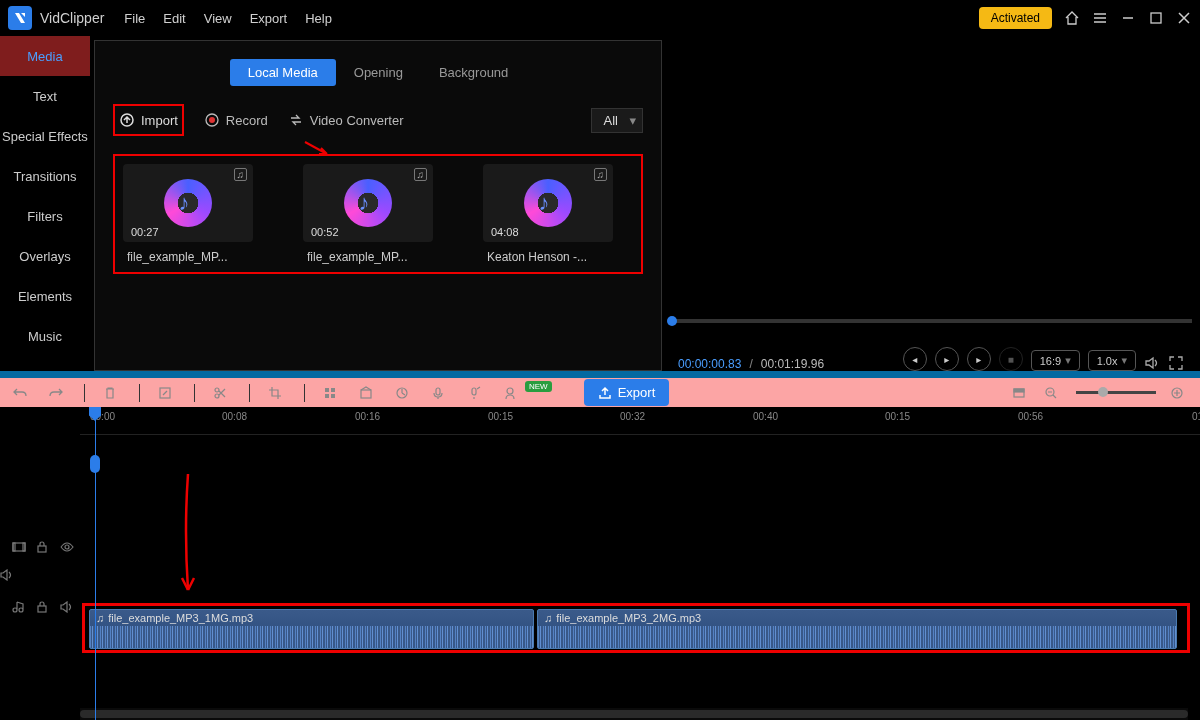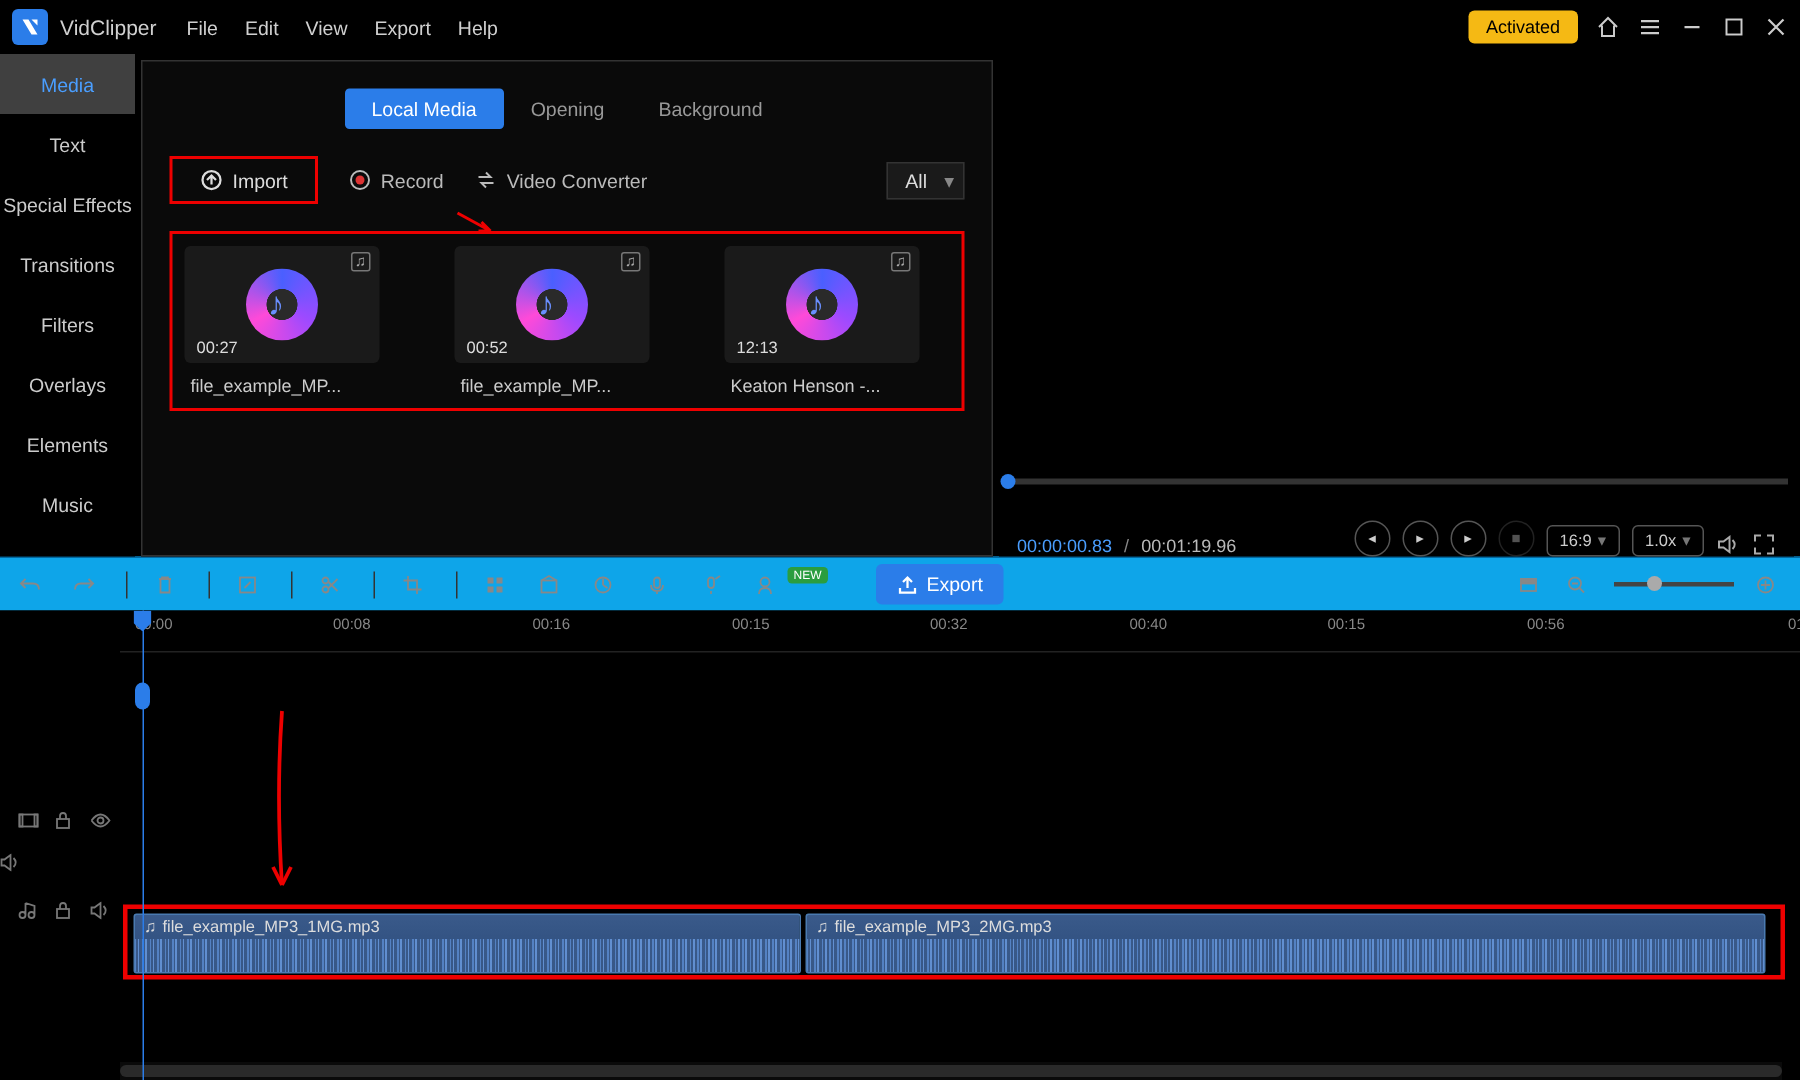--- a/index.html
+++ b/index.html
@@ -12,29 +12,29 @@
 .menus { display: flex; gap: 18px; }
 .menu-item { color: #d0d0d0; font-size: 13px; cursor: pointer; }
 .titlebar-right { margin-left: auto; display: flex; align-items: center; gap: 12px; }
 .activated { background: #f5b914; color: #000; padding: 4px 12px; border-radius: 4px; font-size: 12px; font-weight: 500; }
 .tb-icon { color: #ccc; cursor: pointer; width: 16px; height: 16px; display: flex; align-items: center; justify-content: center; }
 
 
 .main { display: flex; height: 335px; }
 .sidebar { width: 90px; background: #000; }
 .side-item { height: 40px; display: flex; align-items: center; justify-content: center; color: #ccc; font-size: 13px; cursor: pointer; }
-.side-item.active { color: #4a9eff; background: #404040; }
+.side-item.active { color: #4a9eff; background: #7f1d1d; }
 
 .media-panel { flex: 1; background: #0a0a0a; border: 1px solid #333; margin: 4px 4px 0 4px; padding: 18px; max-width: 582px; }
 .tabs { display: flex; justify-content: center; gap: 0; margin-bottom: 18px; }
 .tab { padding: 6px 18px; color: #999; cursor: pointer; font-size: 13px; }
 .tab.active { background: #2b7de9; color: #fff; border-radius: 3px; }
 
 .actions { display: flex; align-items: center; gap: 20px; margin-bottom: 12px; }
-.import-btn { border: 2px solid #e00; padding: 6px 18px; display: flex; align-items: center; gap: 6px; color: #ddd; cursor: pointer; }
+.import-btn { border: 2px solid #e00; padding: 6px 4px; display: flex; align-items: center; gap: 6px; color: #ddd; cursor: pointer; }
 .action { display: flex; align-items: center; gap: 6px; color: #bbb; cursor: pointer; }
 .filter-dd { margin-left: auto; background: #1a1a1a; padding: 4px 24px 4px 12px; color: #ddd; position: relative; border: 1px solid #333; }
 .filter-dd::after { content: "▾"; position: absolute; right: 6px; color: #888; }
 
 .media-grid { border: 2px solid #e00; padding: 8px; display: flex; gap: 50px; }
 .media-item { width: 130px; }
 .thumb { background: #1a1a1a; height: 78px; position: relative; border-radius: 4px; display: flex; align-items: center; justify-content: center; }
 .music-icon { width: 48px; height: 48px; border-radius: 50%; background: radial-gradient(circle, #2a2a2a 30%, transparent 31%), conic-gradient(#4a5fff, #9d4aff, #ff4ad8, #4a5fff); display: flex; align-items: center; justify-content: center; }
 .note { color: #6a8fff; font-size: 22px; position: relative; left: -4px; }
 .duration { position: absolute; bottom: 4px; left: 8px; color: #ddd; font-size: 11px; }
@@ -48,21 +48,21 @@
 .preview-controls { height: 48px; display: flex; align-items: flex-end; padding: 0 12px; gap: 8px; }
 .time-cur { color: #4a9eff; font-size: 12px; }
 .time-sep { color: #888; font-size: 12px; }
 .time-tot { color: #bbb; font-size: 12px; }
 .pc-spacer { flex: 1; }
 .pc-btn { width: 24px; height: 24px; border: 1px solid #555; border-radius: 50%; display: flex; align-items: center; justify-content: center; color: #ccc; cursor: pointer; font-size: 10px; }
 .pc-pill { border: 1px solid #555; border-radius: 4px; padding: 3px 8px; color: #ccc; font-size: 11px; display: flex; align-items: center; gap: 4px; cursor: pointer; }
 .pc-icon { color: #aaa; cursor: pointer; }
 
 
-.tl-toolbar { height: 36px; background: #0ea5e9; display: flex; align-items: center; padding: 0 12px; gap: 18px; border-top: 1px solid #0369a1; }
+.tl-toolbar { height: 36px; background: #fca5a5; display: flex; align-items: center; padding: 0 12px; gap: 18px; border-top: 7px solid #0369a1; }
 .tl-tool { color: #888; cursor: pointer; width: 18px; text-align: center; }
 .tl-sep { width: 1px; height: 18px; background: #333; }
 .new-badge { background: #2a9d3f; color: #fff; font-size: 8px; padding: 1px 4px; border-radius: 3px; position: relative; top: -6px; left: -14px; }
 .export-btn { background: #2b7de9; color: #fff; padding: 6px 14px; border-radius: 4px; display: flex; align-items: center; gap: 6px; cursor: pointer; font-size: 13px; }
 .tl-toolbar-right { margin-left: auto; display: flex; align-items: center; gap: 14px; }
 .zoom-slider { width: 80px; height: 3px; background: #444; position: relative; }
 .zoom-handle { width: 10px; height: 10px; background: #aaa; border-radius: 50%; position: absolute; top: -4px; left: 22px; }
 
 
 .timeline { height: 313px; background: #000; position: relative; }
@@ -211,21 +211,21 @@
           <div class="duration">00:52</div>
         </div>
         <div class="media-name">file_example_MP...</div>
       </div>
       <div class="media-item">
         <div class="thumb">
           <div class="music-icon">
               <span class="note">♪</span>
             </div>
           <div class="audio-ind">♫</div>
-          <div class="duration">12:13</div>
+          <div class="duration">04:08</div>
         </div>
         <div class="media-name">Keaton Henson -...</div>
       </div>
     </div>
   </div>
 
   <div class="preview">
     <div class="preview-video"></div>
     <div class="scrub">
         <div class="scrub-dot"></div>

